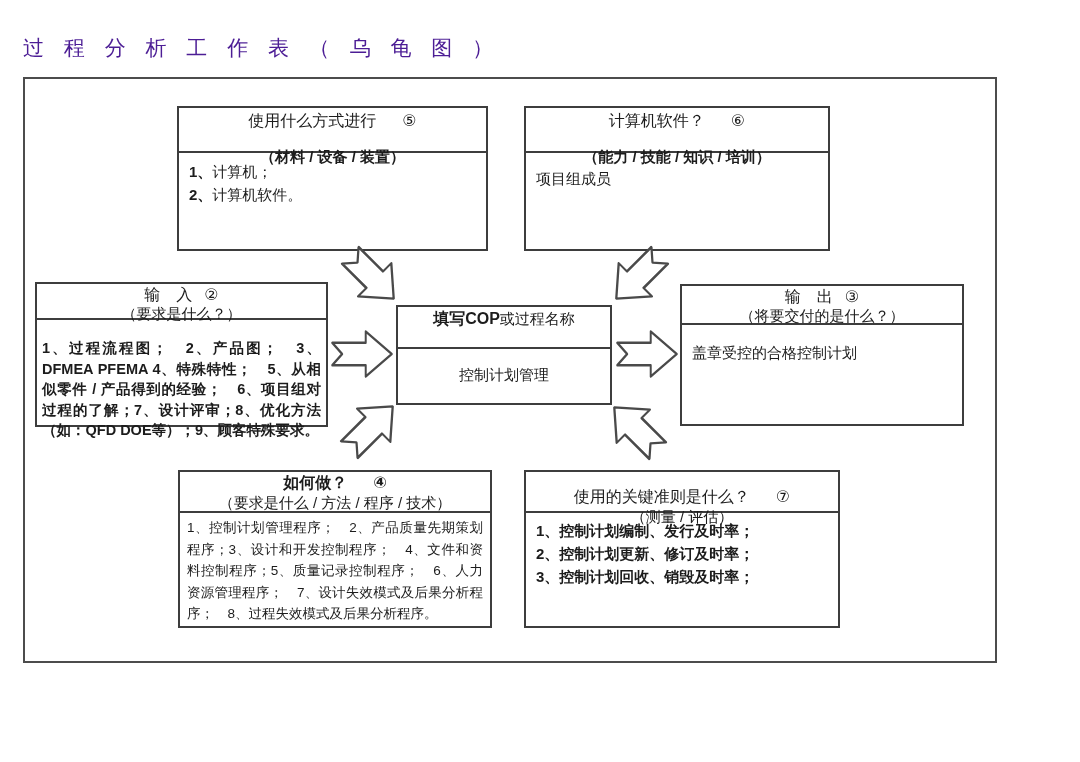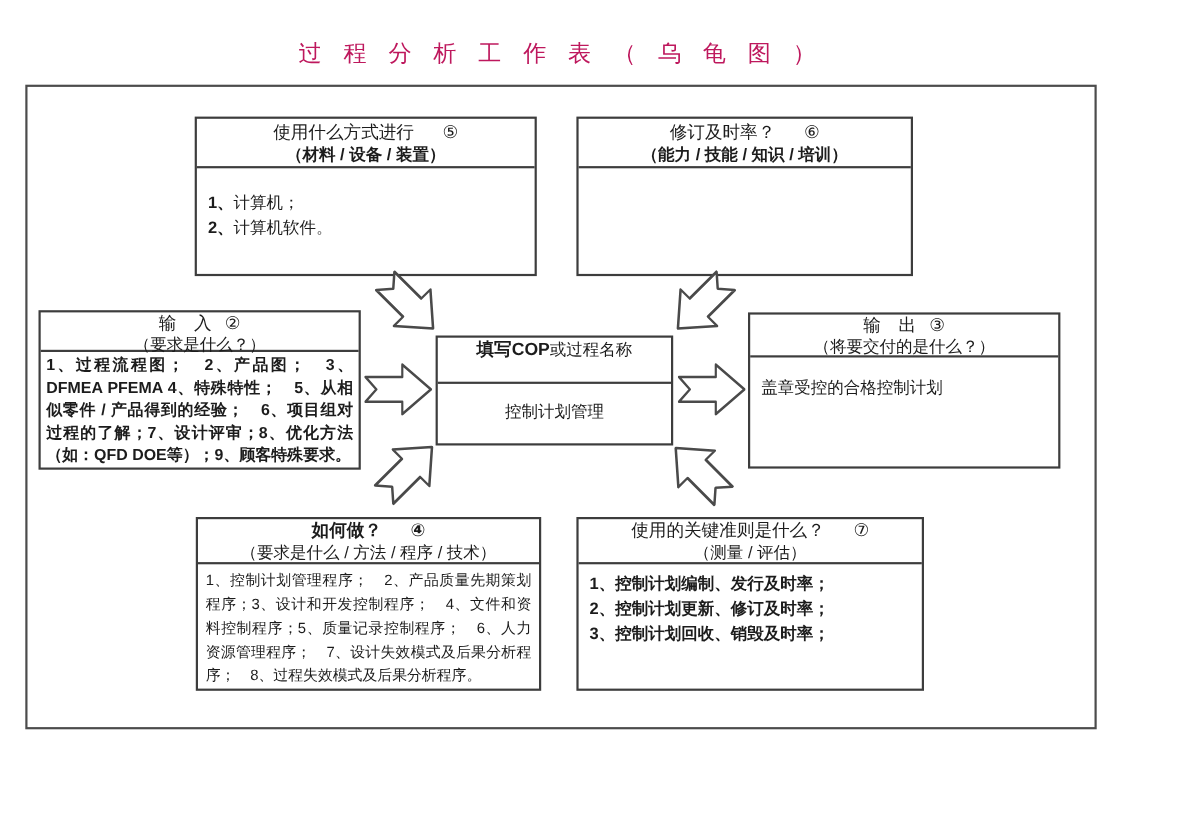--- a/index.html
+++ b/index.html
@@ -1,41 +1,41 @@
 <!DOCTYPE html>
 <html><head>
 <meta charset="utf-8">
 <style>
   html,body{margin:0;padding:0;background:#ffffff;}
   .canvas{
     position:relative;width:1080px;height:762px;background:#ffffff;overflow:hidden;
     font-family:"Liberation Sans","DejaVu Sans",sans-serif;color:#1c1c1c;
   }
   .title{
-    position:absolute;left:23px;top:34px;width:974px;text-align:center;
-    font-size:21px;letter-spacing:7px;color:#be185d;font-weight:400;
+    position:absolute;left:23px;top:34px;width:974px;text-align:left;
+    font-size:21px;letter-spacing:7px;color:#4c1d95;font-weight:400;
   }
   .frame{
     position:absolute;left:23px;top:77px;width:974px;height:586px;
     border:2px solid #4c4c4c;box-sizing:border-box;background:#fff;
   }
   .tbox{
     position:absolute;border:2px solid #3d3d3d;background:#fff;box-sizing:border-box;
   }
   .hd{border-bottom:2px solid #3d3d3d;text-align:center;box-sizing:border-box;padding-top:3px;}
   .hd-l1{display:flex;justify-content:center;align-items:flex-end;font-size:16px;line-height:20px;}
   .hd-gap{display:inline-block;width:26px;}
   .hd-gap-sm{display:inline-block;width:12px;}
   .hd-num{font-size:16px;}
   .hd-l2{font-size:15px;line-height:19px;white-space:nowrap;}
   .bd{padding:8px 10px;box-sizing:border-box;text-align:left;}
   .bd-line{font-size:15px;line-height:23px;}
   .bd-line b{font-family:"Liberation Sans","DejaVu Sans",sans-serif;}
   .para{font-size:14.5px;line-height:20.5px;text-align:justify;}
-  .bold{font-weight:700;}
+  .bold{font-weight:700;margin-top:16px;}
   .center-bd{text-align:center;}
   .arrow{position:absolute;}
   .arrow svg{display:block;width:100%;height:100%;}
 </style>
 </head>
 <body>
 
 <div class="canvas">
 
   <div class="title">过 程 分 析 工 作 表 （ 乌 龟 图 ）</div>
@@ -44,34 +44,37 @@
 
   <div class="tbox" style="left:177px;top:106px;width:311px;height:145px;">
     <div class="hd" style="height:45px;">
       <div class="hd-l1">
         <span>使用什么方式进行</span>
         <span class="hd-gap"></span>
         <span class="hd-num">⑤</span>
       </div>
       <div class="hd-l2 bold">（材料 / 设备 / 装置）</div>
     </div>
-    <div class="bd" style="padding-top:20px;">
+    <div class="bd" style="padding-top:7px;">
       <div class="bd-line"><b>1、</b><span>计算机；</span></div>
       <div class="bd-line"><b>2、</b><span>计算机软件。</span></div>
     </div>
   </div>
 
   <div class="tbox" style="left:524px;top:106px;width:306px;height:145px;">
     <div class="hd" style="height:45px;">
       <div class="hd-l1">
-        <span>修订及时率？</span>
+        <span>计算机软件？</span>
         <span class="hd-gap"></span>
         <span class="hd-num">⑥</span>
       </div>
       <div class="hd-l2 bold">（能力 / 技能 / 知识 / 培训）</div>
+    </div>
+    <div class="bd" style="padding-top:14px;">
+      <div class="bd-line">项目组成员</div>
     </div>
   </div>
 
   <div class="tbox" style="left:35px;top:282px;width:293px;height:145px;">
     <div class="hd" style="height:36px;padding-top:1px;">
       <div class="hd-l1" style="line-height:19px;">
         <span>输　入</span>
         <span class="hd-gap-sm"></span>
         <span class="hd-num">②</span>
       </div>
@@ -111,21 +114,21 @@
         <span>如何做？</span>
         <span class="hd-gap"></span>
         <span class="hd-num">④</span>
       </div>
       <div class="hd-l2">（要求是什么 / 方法 / 程序 / 技术）</div>
     </div>
     <div class="bd para" style="padding:4px 7px;font-size:13.5px;line-height:21.5px;">1、控制计划管理程序；　2、产品质量先期策划程序；3、设计和开发控制程序；　4、文件和资料控制程序；5、质量记录控制程序；　6、人力资源管理程序；　7、设计失效模式及后果分析程序；　8、过程失效模式及后果分析程序。</div>
   </div>
 
   <div class="tbox" style="left:524px;top:470px;width:316px;height:158px;">
-    <div class="hd" style="height:41px;padding-top:1px;">
+    <div class="hd" style="height:41px;padding-top:15px;">
       <div class="hd-l1" style="line-height:20px;">
         <span>使用的关键准则是什么？</span>
         <span class="hd-gap"></span>
         <span class="hd-num">⑦</span>
       </div>
       <div class="hd-l2">（测量 / 评估）</div>
     </div>
     <div class="bd" style="padding-top:6px;">
       <div class="bd-line"><b>1、</b><span class="bold">控制计划编制、发行及时率；</span></div>
       <div class="bd-line"><b>2、</b><span class="bold">控制计划更新、修订及时率；</span></div>

